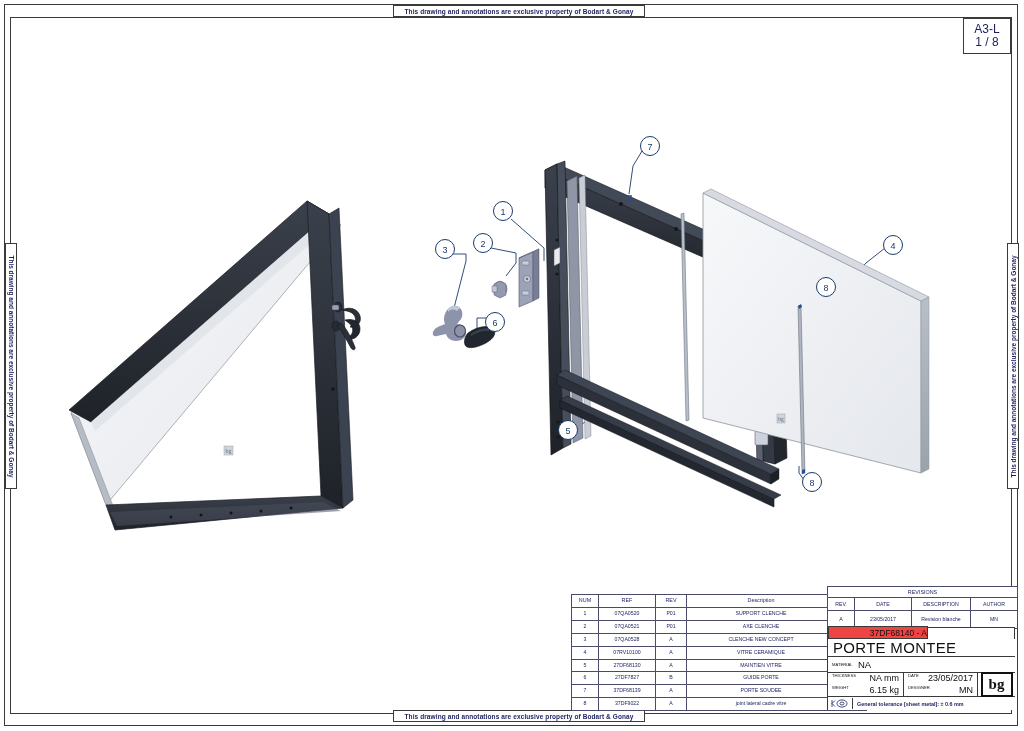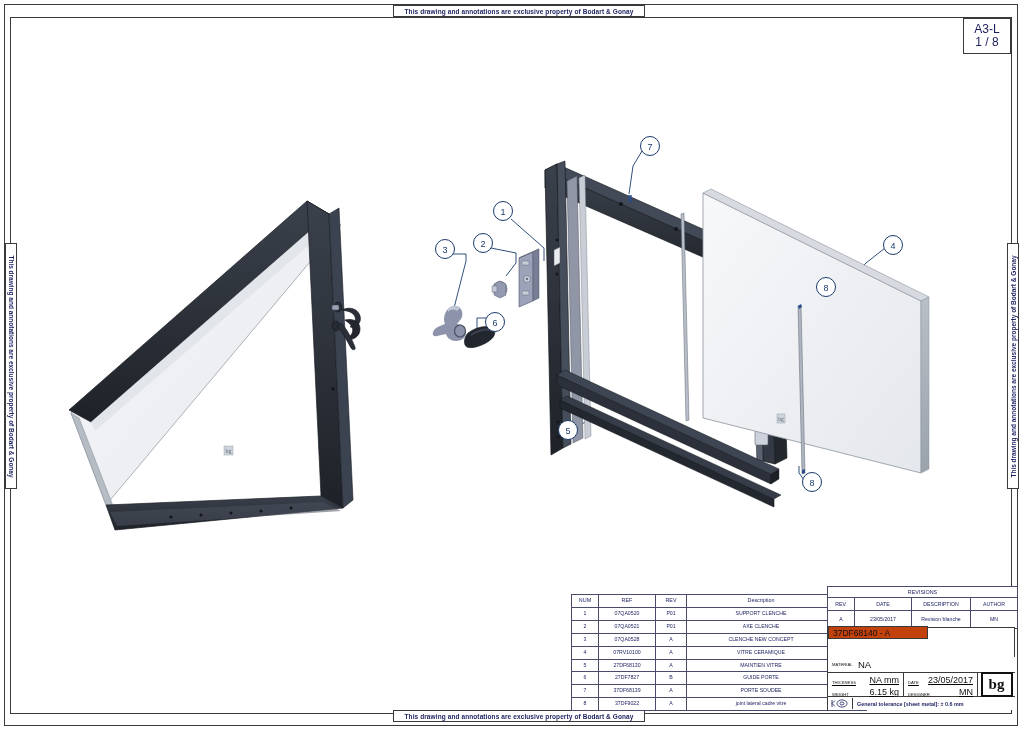--- a/index.html
+++ b/index.html
@@ -46,35 +46,35 @@
   #rev td,#rev th{border:1px solid #4a4a6a;color:#1b1f5e;font-size:5.2px;text-align:center;
      padding:0;height:12px;line-height:12px;font-weight:normal;}
   #rev .rev-title{font-size:5.4px;height:10px;line-height:10px;}
   .r-rev{width:26px;}.r-date{width:56px;}.r-desc{width:58px;}.r-auth{width:46px;}
   #rev .tall{height:17px;line-height:17px;}
 
   
   #title-block{position:absolute;left:827px;top:627px;width:188px;height:83px;background:#fff;
      border:1px solid #3a3a3a;box-sizing:border-box;}
   #dwg-no{position:absolute;left:828px;top:626px;width:100px;height:13px;border:1px solid #3a3a3a;
-     box-sizing:border-box;background:#c2410c;display:flex;align-items:center;padding-left:4px;}
+     box-sizing:border-box;background:#ef4444;display:flex;align-items:center;padding-left:4px;justify-content:flex-end;}
   #dwg-no span{font-size:8.5px;color:#111;}
   #dwg-title{position:absolute;left:828px;top:639px;width:187px;height:18px;box-sizing:border-box;
      border-bottom:1px solid #3a3a3a;display:flex;align-items:center;padding-left:5px;background:#fff;}
   #dwg-title span{font-size:15px;color:#111;letter-spacing:.3px;}
   #mat-row{position:absolute;left:828px;top:657px;width:187px;height:16px;box-sizing:border-box;
      border-bottom:1px solid #3a3a3a;display:flex;align-items:center;background:#fff;}
   .tiny-lab{font-size:4.2px;color:#111;padding-left:4px;width:26px;}
   .val-md{font-size:9.5px;color:#111;text-align:center;}
   #grid2{position:absolute;left:828px;top:673px;width:187px;height:24px;box-sizing:border-box;
      border-bottom:1px solid #3a3a3a;background:#fff;display:flex;}
   .g-left{width:76px;box-sizing:border-box;border-right:1px solid #3a3a3a;}
   .g-mid{width:74px;box-sizing:border-box;border-right:1px solid #3a3a3a;}
   .g-right{flex:1;display:flex;align-items:center;justify-content:center;}
-  .sub-row{height:12px;display:flex;align-items:flex-end;text-decoration:underline;}
+  .sub-row{height:12px;display:flex;align-items:flex-start;}
   .sub-row .tiny-lab{width:24px;}
   .sub-val{font-size:9px;color:#111;flex:1;text-align:right;padding-right:4px;}
   #logo{width:28px;height:21px;border:2px solid #111;display:flex;align-items:center;justify-content:center;}
   #logo span{font-size:15px;font-weight:bold;color:#111;line-height:1;font-family:"Liberation Serif",serif;}
   #tol-row{position:absolute;left:828px;top:697px;width:187px;height:13px;box-sizing:border-box;
      display:flex;align-items:center;background:#fff;}
   #tol-row .tol-txt{font-size:5.4px;font-weight:bold;color:#1b1f5e;padding-left:4px;}
   #proj-sym{width:24px;height:11px;display:flex;align-items:center;justify-content:center;
      border-right:1px solid #3a3a3a;}
 </style>
@@ -403,20 +403,23 @@
       </tr>
     </tbody>
   </table>
 
   <div id="title-block"></div>
 
   <div id="dwg-no">
     <span>37DF68140 - A</span>
   </div>
 
+  <div id="dwg-title">
+    <span>PORTE MONTEE</span>
+  </div>
 
   <div id="mat-row">
     <span class="tiny-lab">MATERIAL</span>
     <span class="val-md">NA</span>
   </div>
 
   <div id="grid2">
     <div class="g-left">
       <div class="sub-row">
         <span class="tiny-lab">THICKNESS</span>

